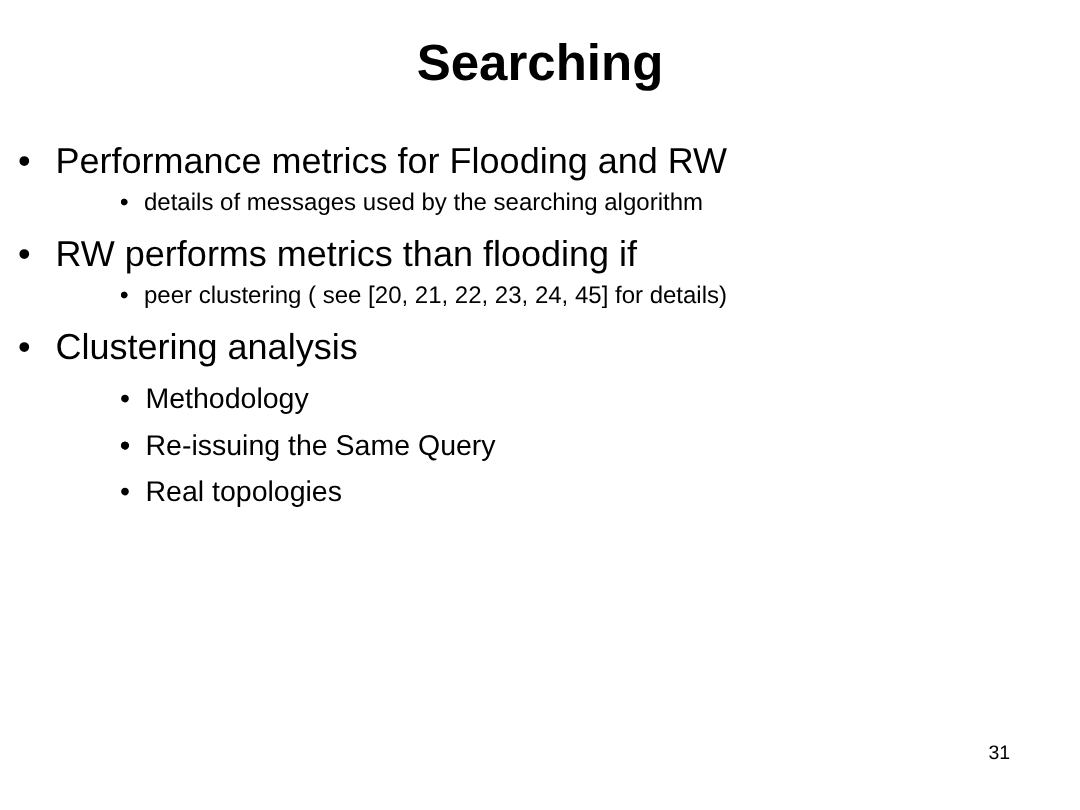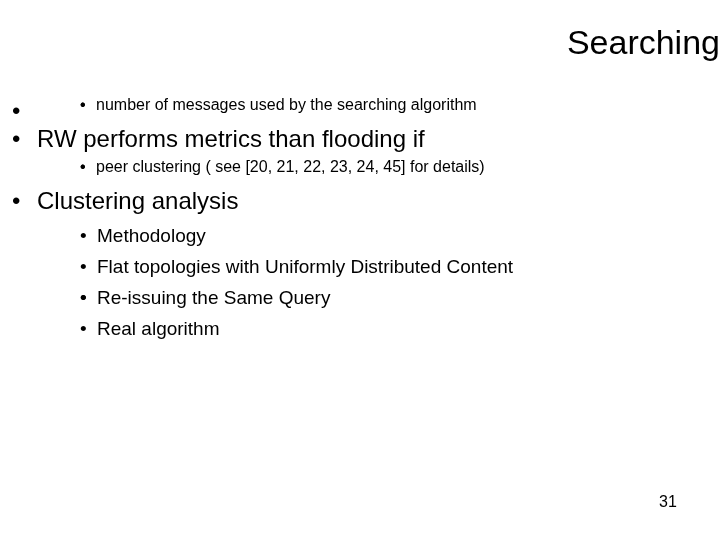--- a/index.html
+++ b/index.html
@@ -20,24 +20,24 @@
     width: 720px;
     height: 540px;
     overflow: hidden;
     background: #ffffff;
   }
   .slide-title {
     position: absolute;
     top: 22px;
     left: 0;
     width: 720px;
-    text-align: right;
+    text-align: center;
     font-size: 34px;
     line-height: 40px;
-    font-weight: normal;
+    font-weight: bold;
     letter-spacing: 0px;
     white-space: nowrap;
   }
   .body-area {
     position: absolute;
     top: 92px;
     left: 0;
     width: 720px;
   }
   .group {
@@ -93,45 +93,46 @@
   }
   .group.g1 { margin-bottom: 7px; }
   .group.g2 { margin-bottom: 8px; }
   .g1 .l1 { margin-bottom: 3px; }
   .g2 .l1 { margin-bottom: 3px; }
   .g3 .l1 { margin-bottom: 4px; }
   .page-number {
     position: absolute;
     left: 659px;
     top: 495px;
-    font-size: 16px;
+    font-size: 13px;
     line-height: 14px;
     color: #000000;
   }
 </style>
 </head>
 <body>
 
 <div class="slide">
 
   <div class="slide-title">Searching</div>
 
   <div class="body-area">
 
     <div class="group g1">
       <div class="l1">
         <span class="bullet">•</span>
+        <span>Performance metrics for Flooding and RW</span>
       </div>
       <div class="l2-list">
         <div class="l2">
           <span class="bullet">•</span>
         </div>
         <div class="l2">
           <span class="bullet">•</span>
-          <span>number of messages used by the searching algorithm</span>
+          <span>details of messages used by the searching algorithm</span>
         </div>
       </div>
     </div>
 
     <div class="group g2">
       <div class="l1">
         <span class="bullet">•</span>
         <span>RW performs metrics than flooding if</span>
       </div>
       <div class="l2-list">
@@ -150,32 +151,31 @@
         <span class="bullet">•</span>
         <span>Clustering analysis</span>
       </div>
       <div class="l2-list">
         <div class="l2 big">
           <span class="bullet">•</span>
           <span>Methodology</span>
         </div>
         <div class="l2 big">
           <span class="bullet">•</span>
-          <span>Flat topologies with Uniformly Distributed Content</span>
         </div>
         <div class="l2 big">
           <span class="bullet">•</span>
         </div>
         <div class="l2 big">
           <span class="bullet">•</span>
           <span>Re-issuing the Same Query</span>
         </div>
         <div class="l2 big">
           <span class="bullet">•</span>
-          <span>Real algorithm</span>
+          <span>Real topologies</span>
         </div>
       </div>
     </div>
 
   </div>
 
   <div class="page-number">31</div>
 
 </div>
 

